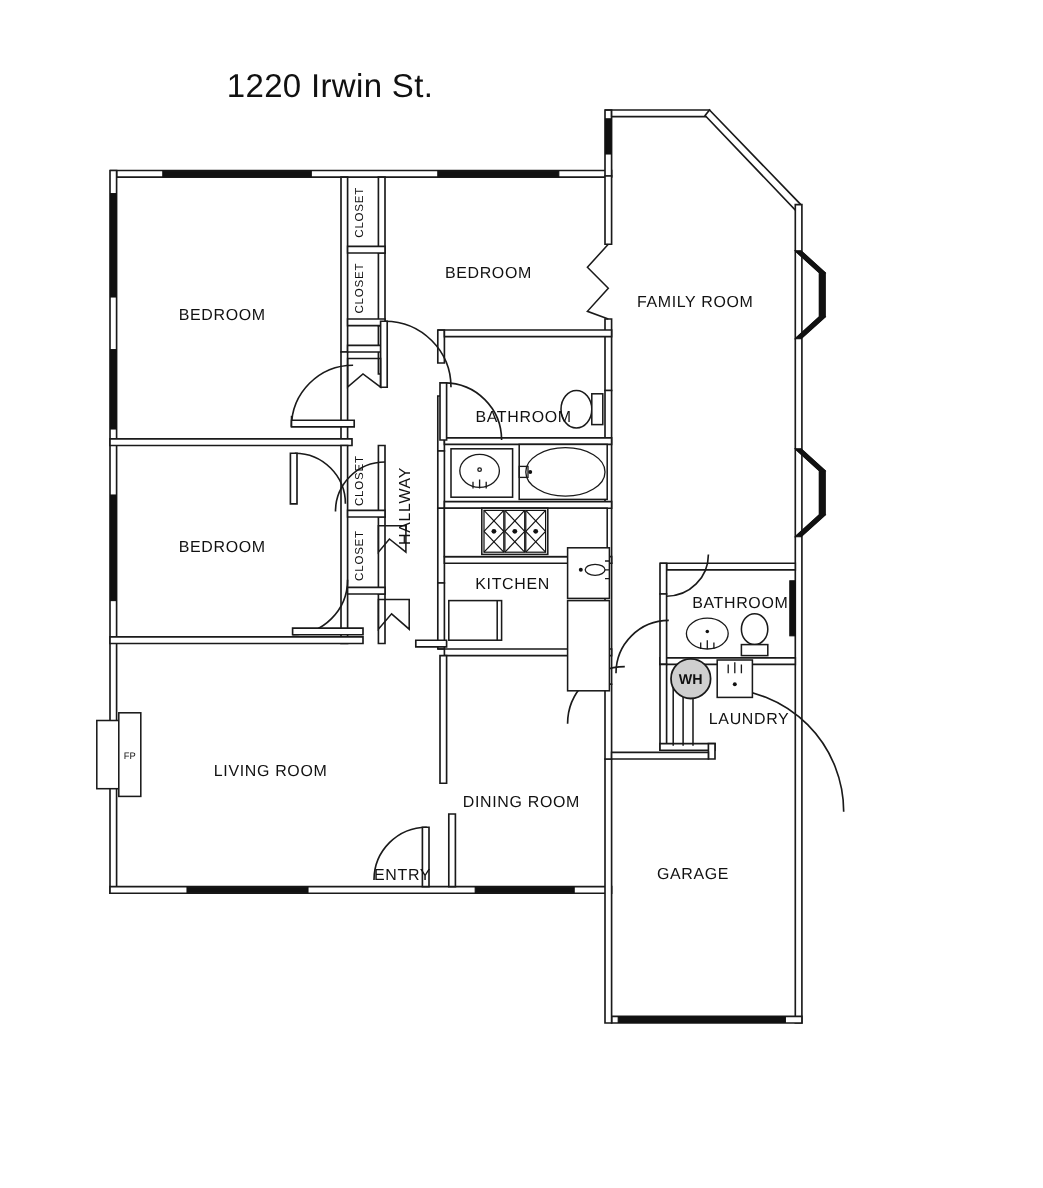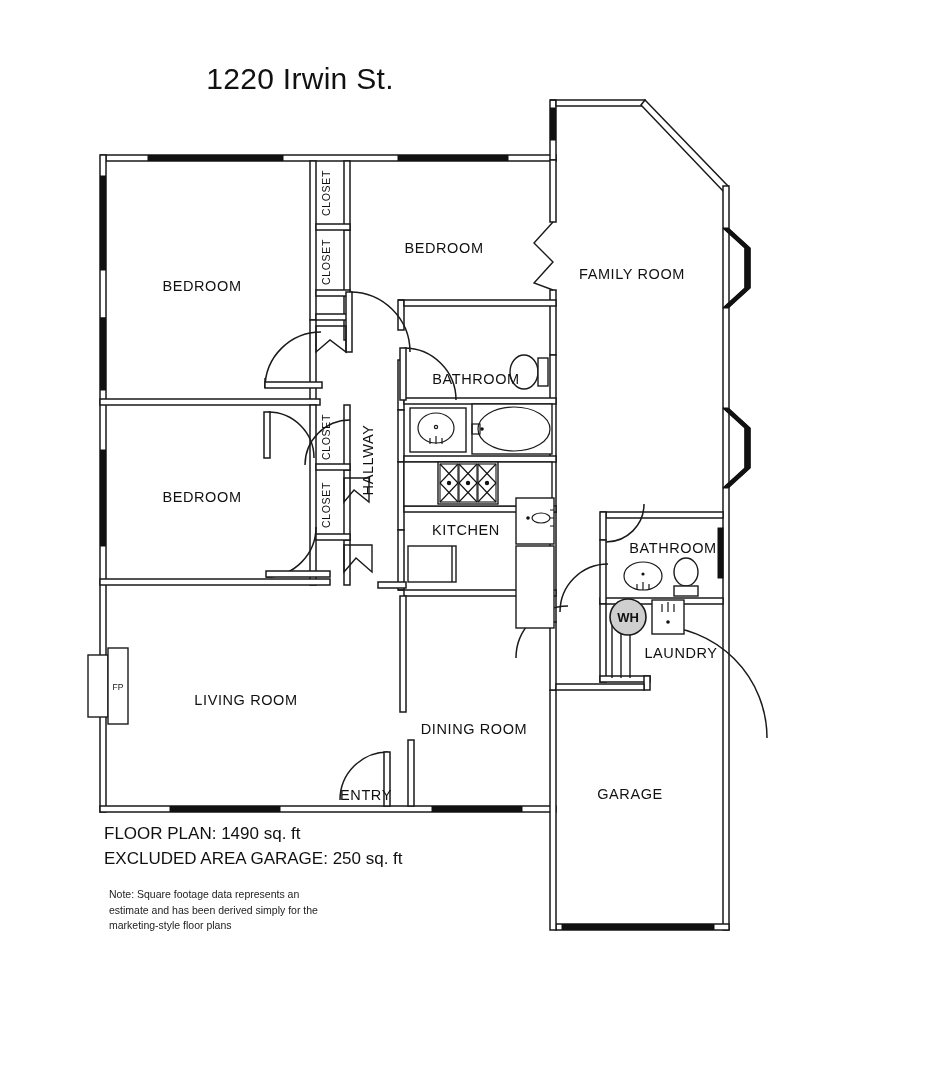--- a/index.html
+++ b/index.html
@@ -394,23 +394,14 @@
     <text class="closet-label" x="330" y="262" text-anchor="middle" transform="rotate(-90 330 262)">CLOSET</text>
     <text class="closet-label" x="330" y="437" text-anchor="middle" transform="rotate(-90 330 437)">CLOSET</text>
     <text class="closet-label" x="330" y="505" text-anchor="middle" transform="rotate(-90 330 505)">CLOSET</text>
 
     <text class="small-label" x="118" y="690" text-anchor="middle">FP</text>
 
     <text class="wh-label" x="628" y="622" text-anchor="middle">WH</text>
 
   </svg>
 
-  <div class="footer-block">
-    <div class="footer-line">FLOOR PLAN: 1490 sq. ft</div>
-    <div class="footer-line">EXCLUDED AREA GARAGE: 250 sq. ft</div>
-    <div class="note-block">
-      <div class="note-line">Note: Square footage data represents an</div>
-      <div class="note-line">estimate and has been derived simply for the</div>
-      <div class="note-line">marketing-style floor plans</div>
-    </div>
-  </div>
 
 </div>
 
 </body></html>

